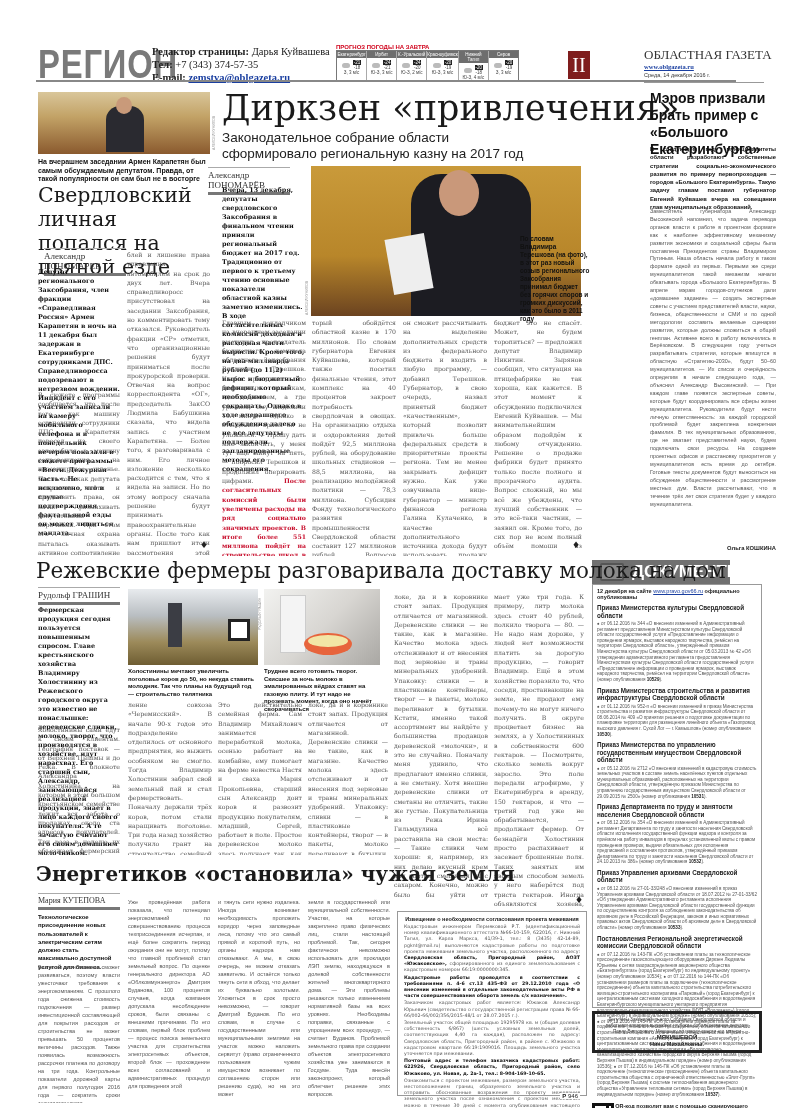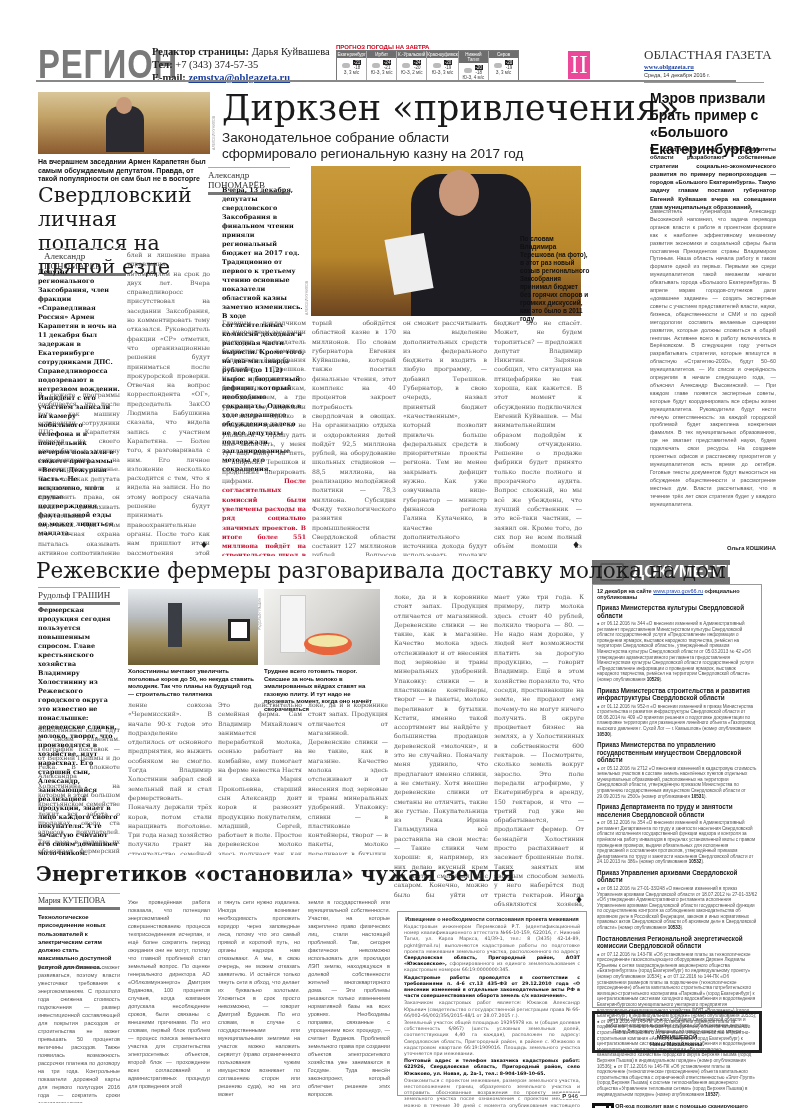--- a/index.html
+++ b/index.html
@@ -13,21 +13,21 @@
 .hdr-rule{left:36px;top:80px;width:700px;height:2px;background:#888}
 .wx{left:336px;top:44px;width:183px}
 .wx-title{font-family:"Liberation Sans",sans-serif;font-size:6px;color:#d0021b;font-weight:bold}
 .wx-row{display:flex;border:1px solid #777;border-top:none}
 .wx-cell{flex:1;border-right:1px solid #aaa;text-align:center;font-family:"Liberation Sans",sans-serif;font-size:4.5px;color:#444}
 .wx-cell:last-child{border-right:none}
 .wx-city{background:#6e6e6e;color:#fff;font-size:4.5px;padding:1px 0}
 .wx-temps{display:flex;justify-content:center;align-items:center;gap:3px;padding:2px 0 0}
 .wx-icon{width:8px;height:5px;background:#bbb;border-radius:3px}
 .wx-t1{background:#222;color:#fff;padding:0 1px;font-size:4.5px}
-.page-num{left:568px;top:51px;width:22px;height:28px;background:#ec4899;color:#fff;font-family:"Liberation Serif",serif;font-size:26px;text-align:center;line-height:28px}
+.page-num{left:568px;top:51px;width:22px;height:28px;background:#7f1d1d;color:#fff;font-family:"Liberation Serif",serif;font-size:20px;text-align:center;line-height:28px}
 .paper-name{left:644px;top:47px;font-family:"Liberation Serif",serif;font-size:13px;color:#333}
 .paper-url{left:644px;top:63px;font-size:6.5px;color:#1a3fa0;font-family:"Liberation Serif",serif;text-decoration:underline;font-weight:bold}
 .paper-date{left:644px;top:72px;font-size:5.5px;font-family:"Liberation Sans",sans-serif;color:#333}
 .hdr-rule2{left:644px;top:82px;width:120px;height:1px;background:#999}
 .photo{background:linear-gradient(135deg,#c9a86a,#8a6b3a 60%,#5c4628)}
 .caption{font-family:"Liberation Sans",sans-serif;font-weight:bold;font-size:7px;line-height:8.5px;color:#111}
 .h-big{font-family:"DejaVu Serif",serif;color:#1a1a1a;font-weight:normal}
 .byline{font-family:"Liberation Serif",serif;font-size:9px;color:#333;border-top:1px solid #aaa;border-bottom:3px solid #777;padding:2px 0}
 .lead{font-family:"DejaVu Serif",serif;font-weight:bold;font-size:6.4px;line-height:9px;color:#111}
 .body-col{font-family:"DejaVu Serif",serif;font-size:6.2px;line-height:9.3px;color:#555;text-align:justify}

